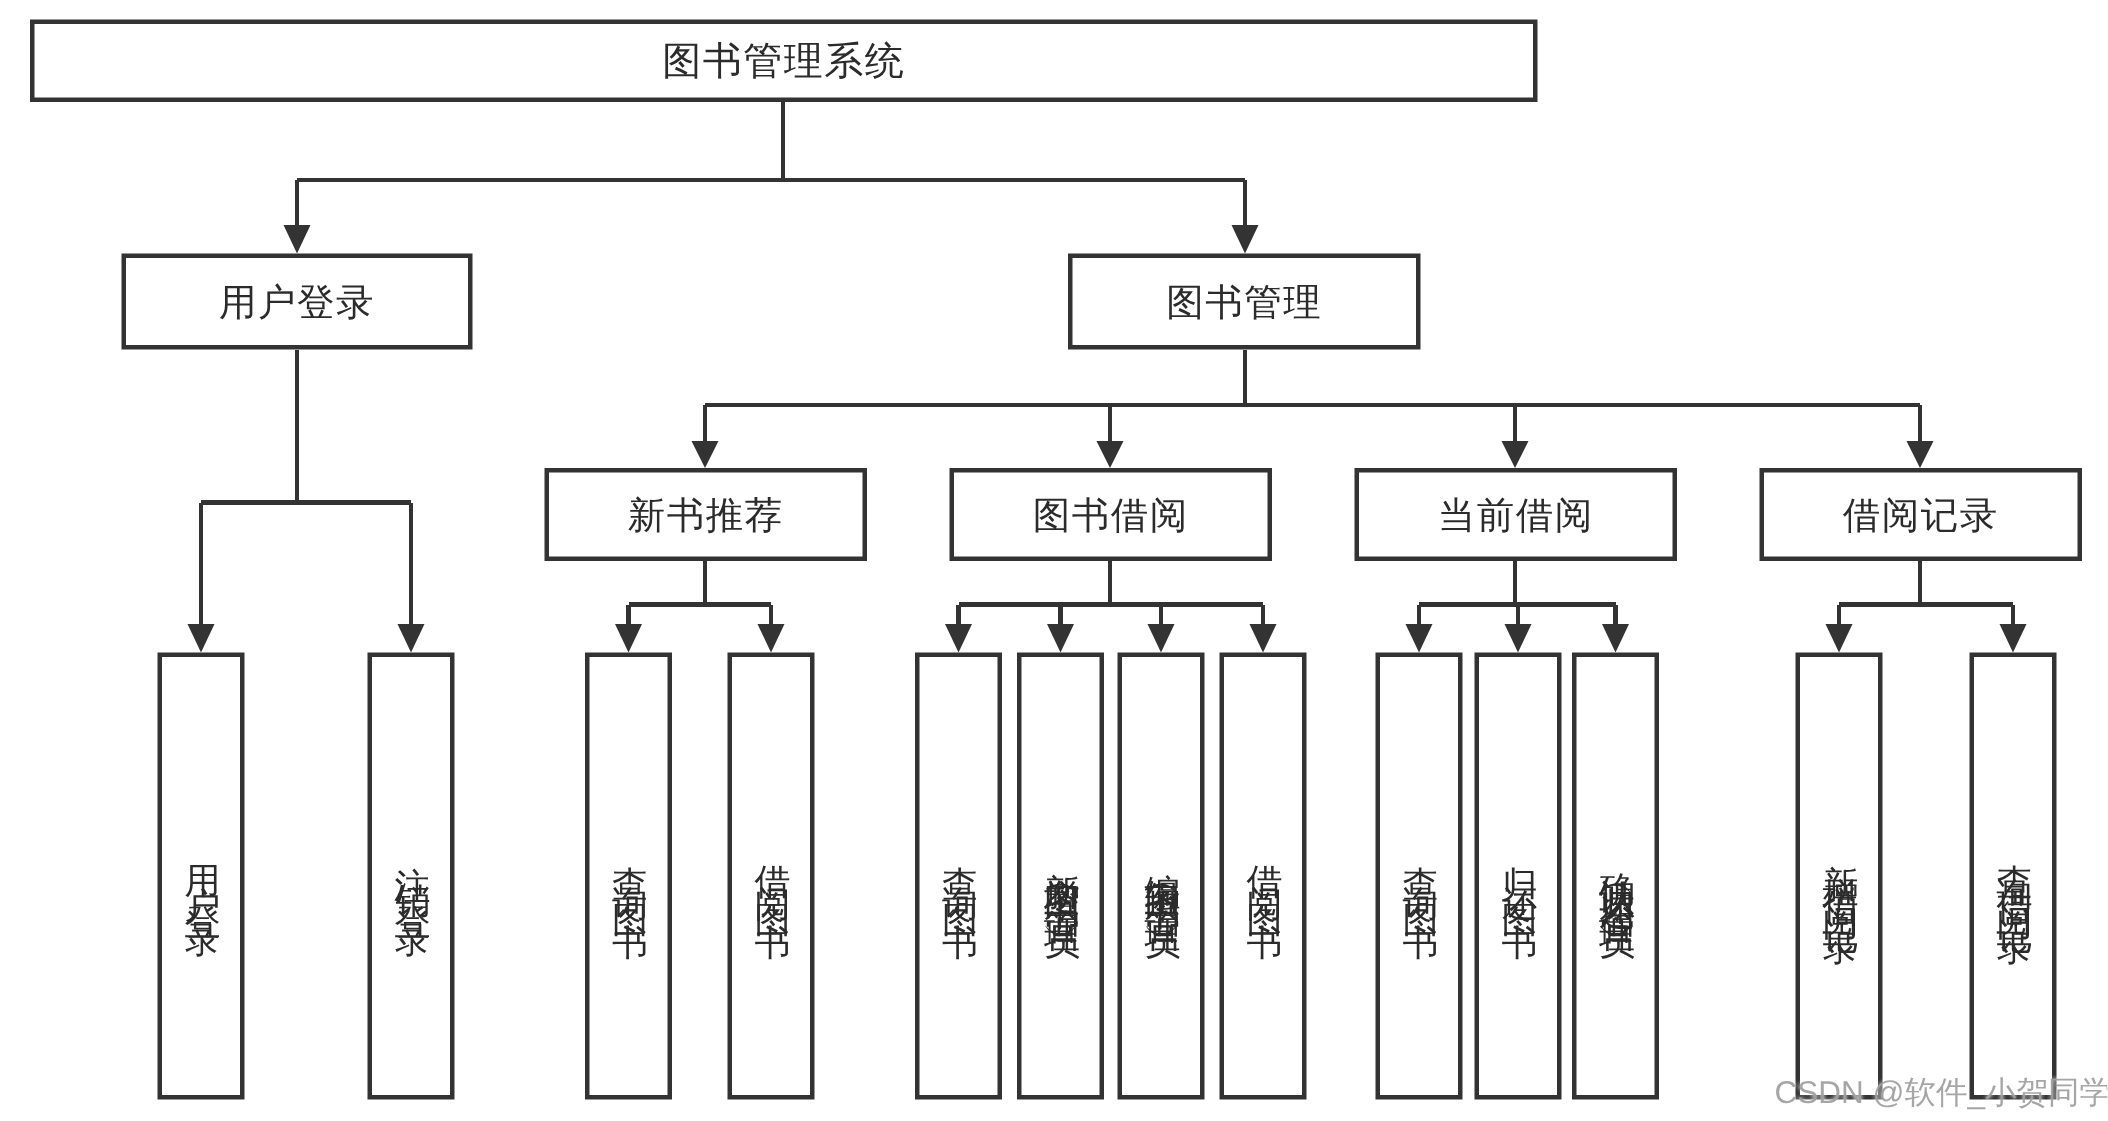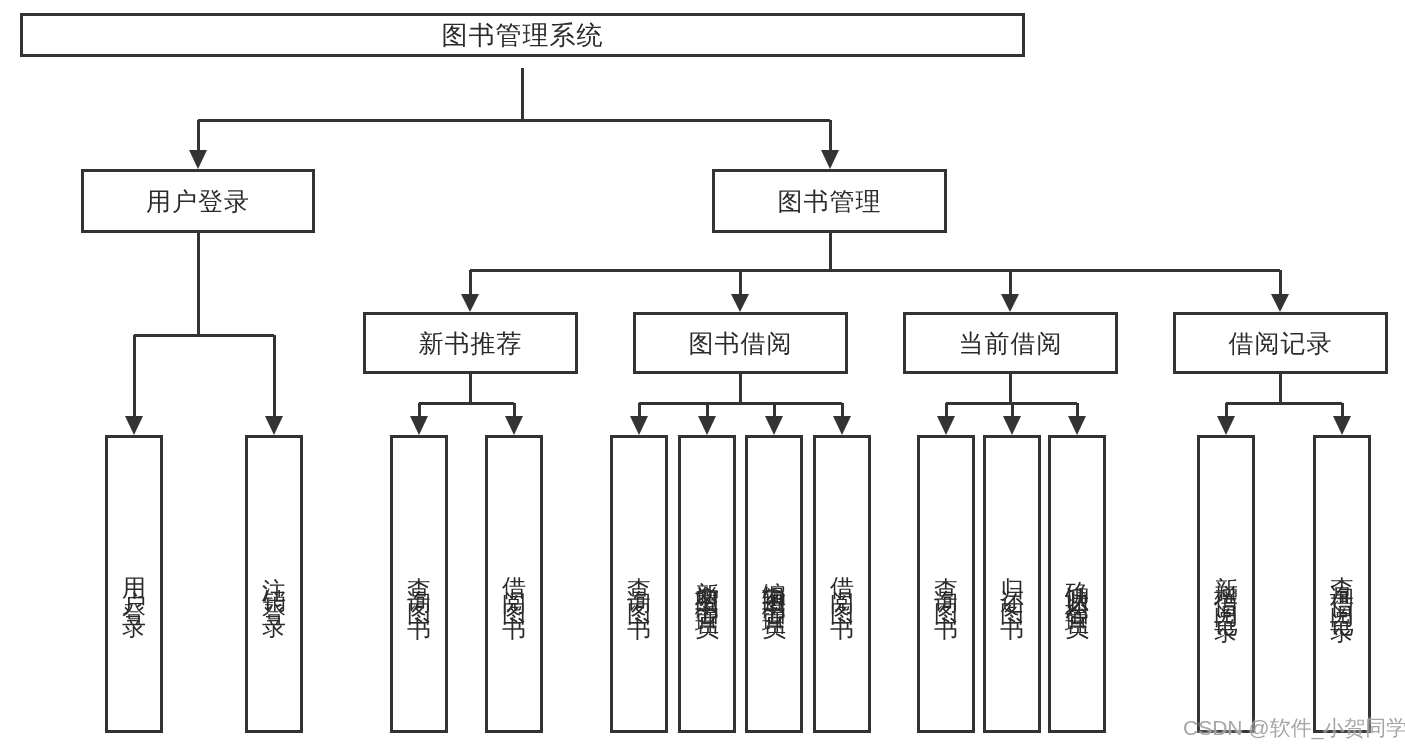--- a/index.html
+++ b/index.html
@@ -30,21 +30,21 @@
     display: flex;
     align-items: center;
     justify-content: center;
     z-index: 2;
   }
   .hbox {
     font-size: 25px;
     letter-spacing: 1px;
   }
   .root-box {
-    left: 20px; top: 13px; width: 1005px; height: 44px;
+    left: 20px; top: 13px; width: 1005px; height: 55px;
     font-size: 26px;
   }
   .vbox {
     top: 435px;
     width: 58px;
     height: 298px;
     writing-mode: vertical-rl;
     text-orientation: mixed;
     font-size: 24px;
   }

